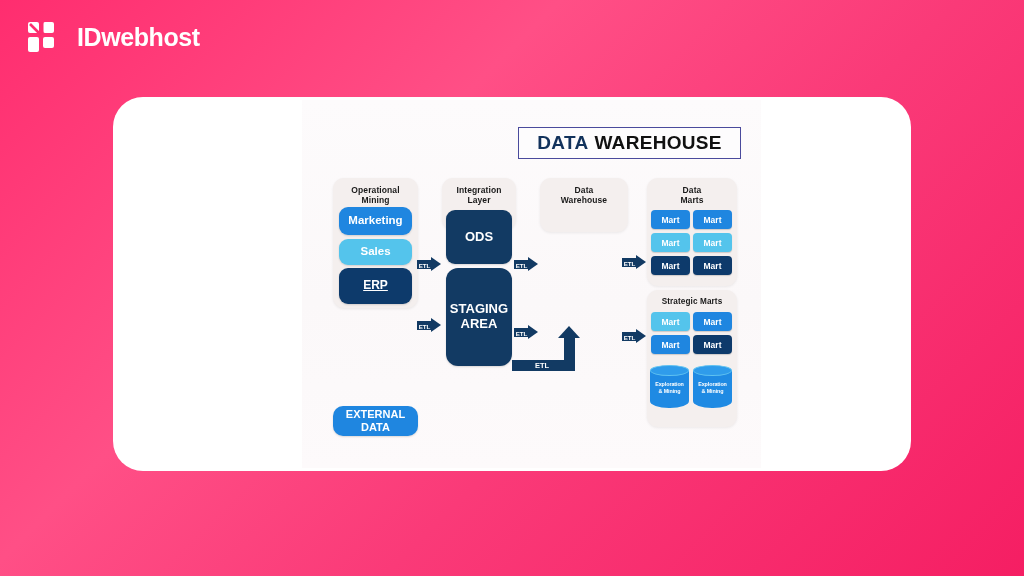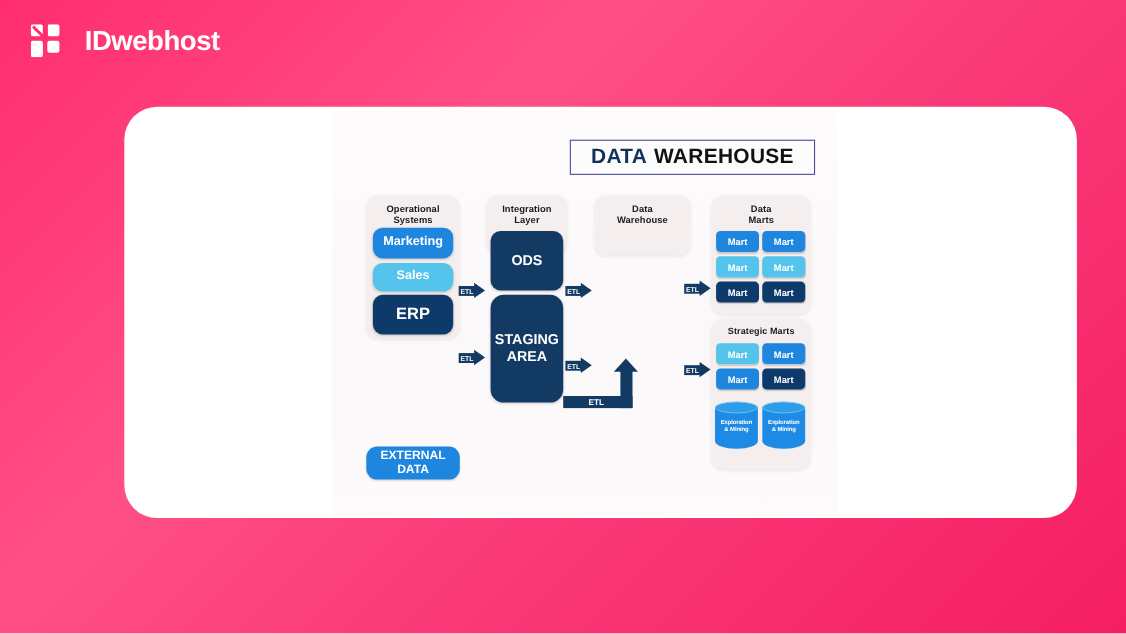--- a/index.html
+++ b/index.html
@@ -35,21 +35,21 @@
     letter-spacing: -0.4px;
     line-height: 1;
     white-space: nowrap;
   }
 
   
   #card {
     position: absolute;
     left: 113px;
     top: 97px;
-    width: 866px;
+    width: 798px;
     height: 374px;
     background: #ffffff;
     border-radius: 30px;
   }
 
   
   #diagram {
     position: absolute;
     left: 189px;
     top: 3px;
@@ -241,25 +241,25 @@
     <div id="diagram">
 
       <div id="title-banner">
         <span class="t1">DATA</span>
         <span class="t2">WAREHOUSE</span>
       </div>
 
       <div class="col-panel" style="left:31px; top:78px; width:85px; height:130px;">
         <div class="col-head" style="top:7px;">
           <div>Operational</div>
-          <div>Systems</div>
+          <div>Mining</div>
         </div>
         <div class="box c-mid" style="left:6px; top:29px; width:73px; height:28px; font-size:11.5px;">Marketing</div>
         <div class="box c-light" style="left:6px; top:61px; width:73px; height:26px; font-size:11.5px;">Sales</div>
-        <div class="box c-dark" style="left:6px; top:90px; width:73px; height:36px; font-size:15px;">ERP</div>
+        <div class="box c-dark" style="left:6px; top:90px; width:73px; height:36px; font-size:12px;text-decoration:underline;">ERP</div>
       </div>
       <div class="col-panel" style="left:31px; top:205px; width:85px; height:52px; z-index:-1;"></div>
 
       <div class="col-panel" style="left:140px; top:78px; width:74px; height:52px;">
         <div class="col-head" style="top:7px;">
           <div>Integration</div>
           <div>Layer</div>
         </div>
       </div>
       <div class="box c-navy" style="left:144px; top:110px; width:66px; height:54px; font-size:13px;">ODS</div>

